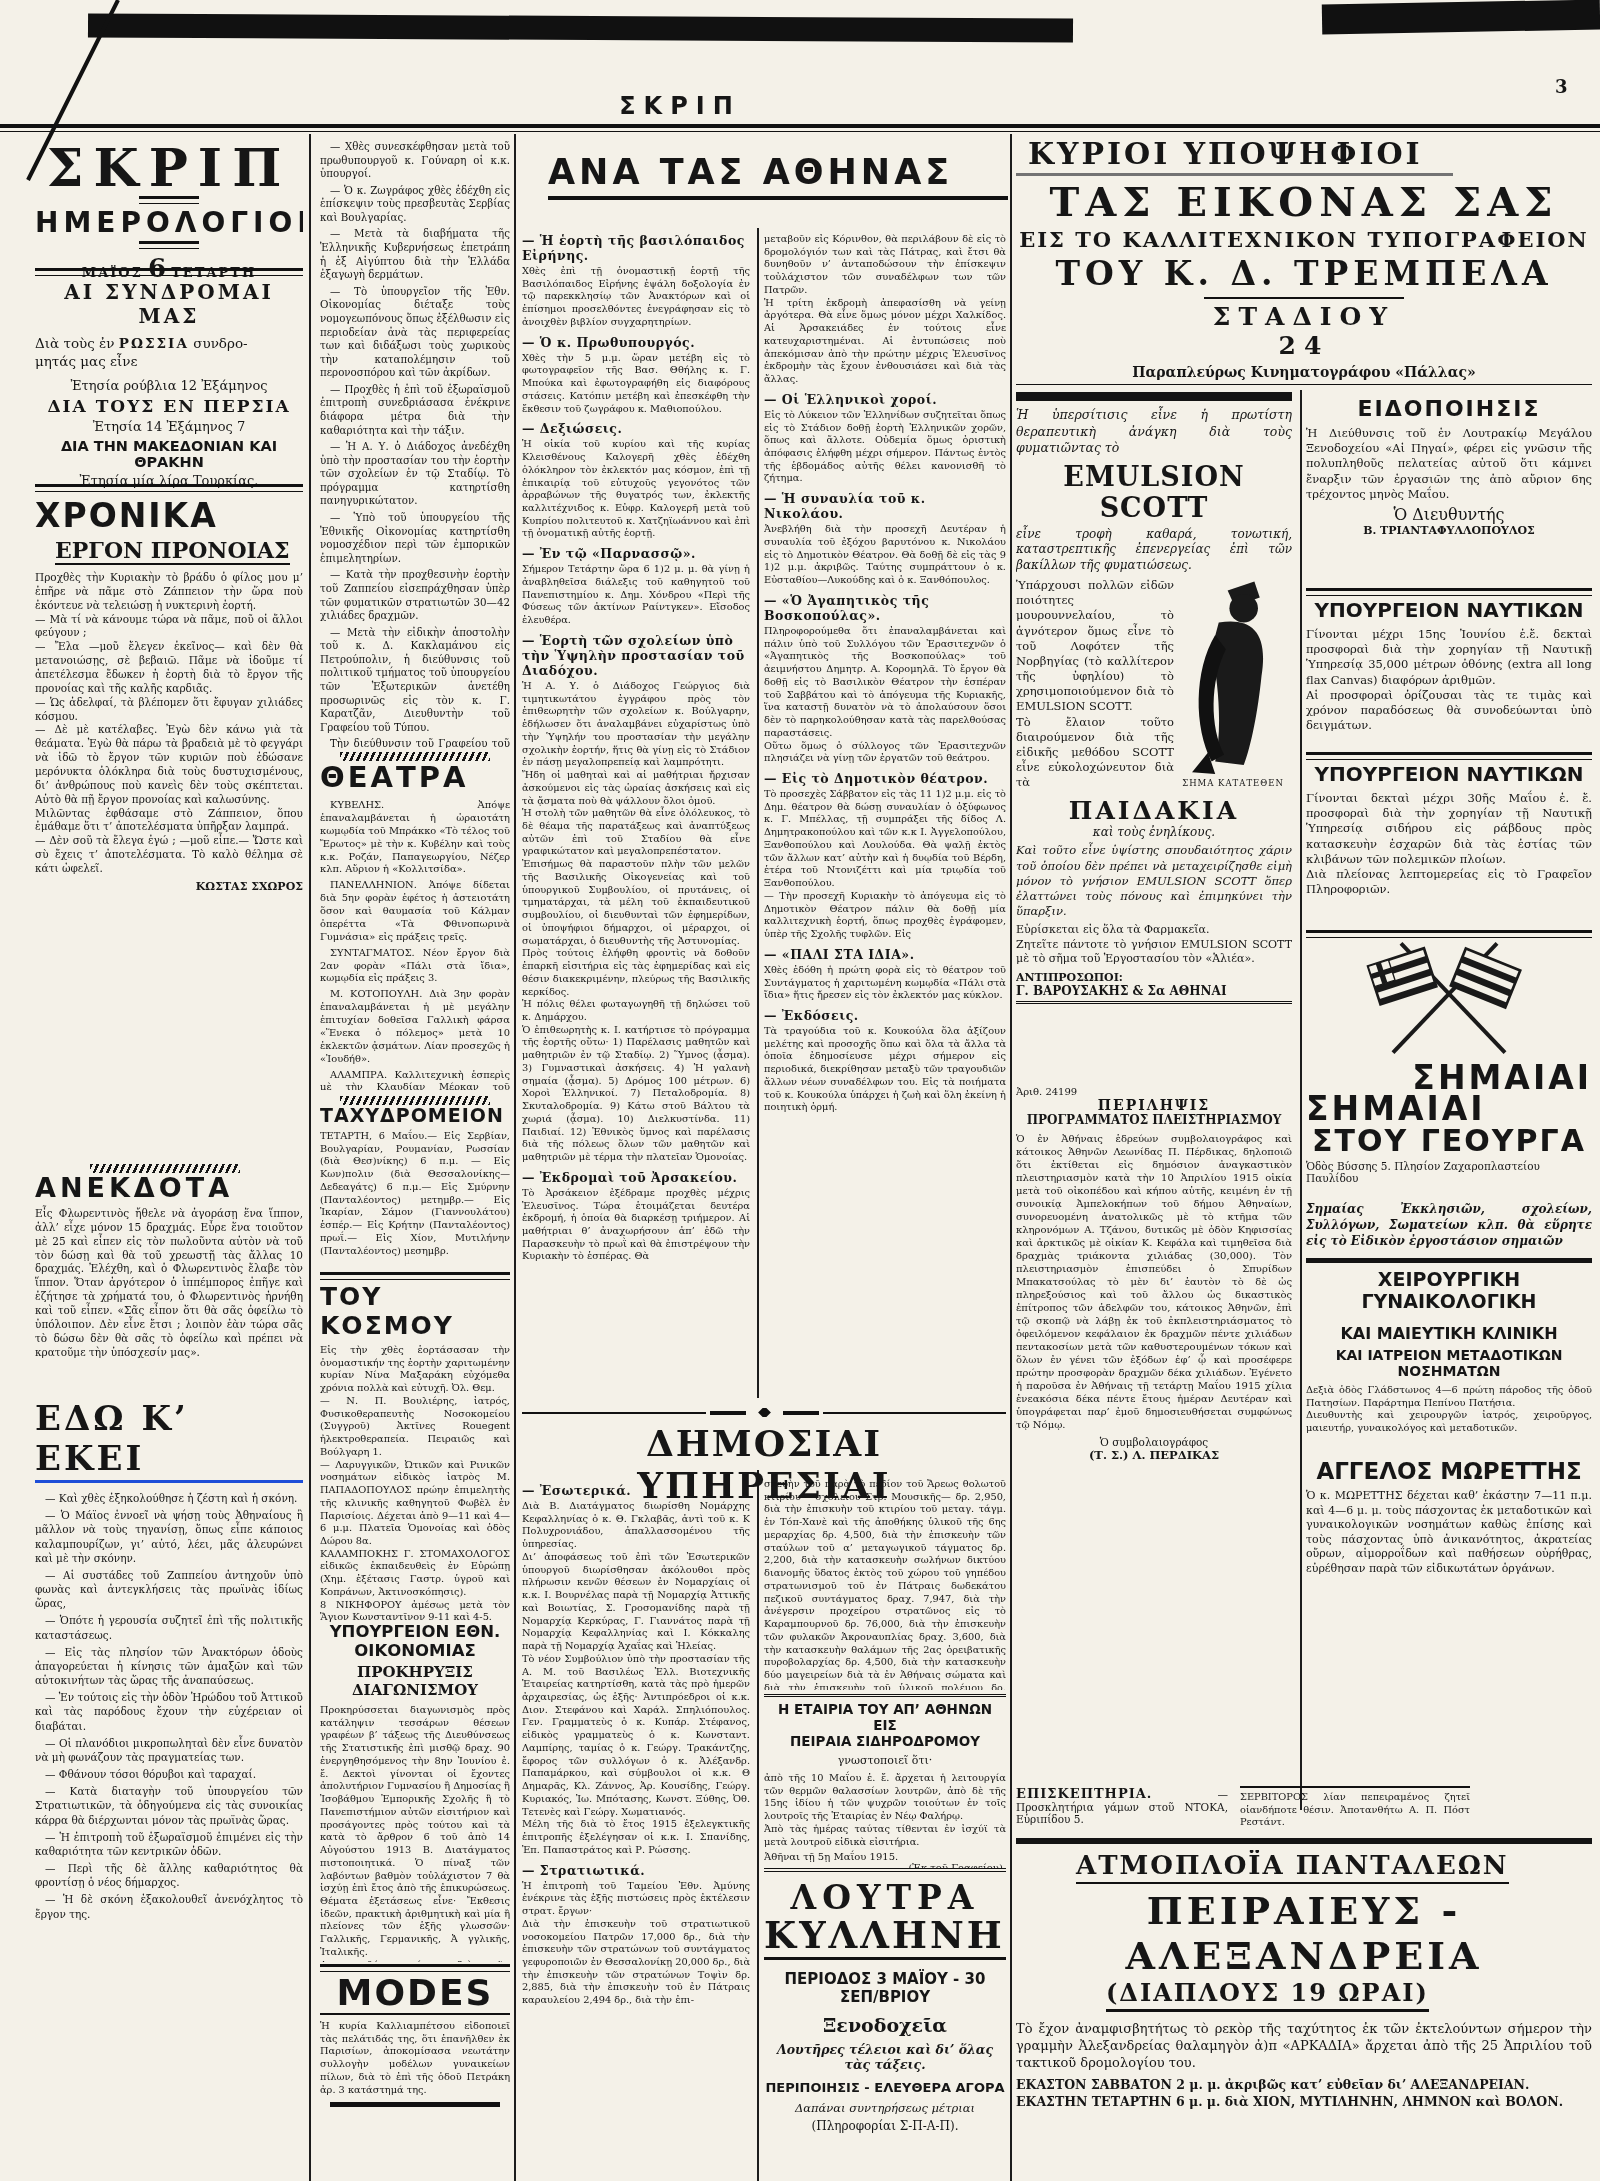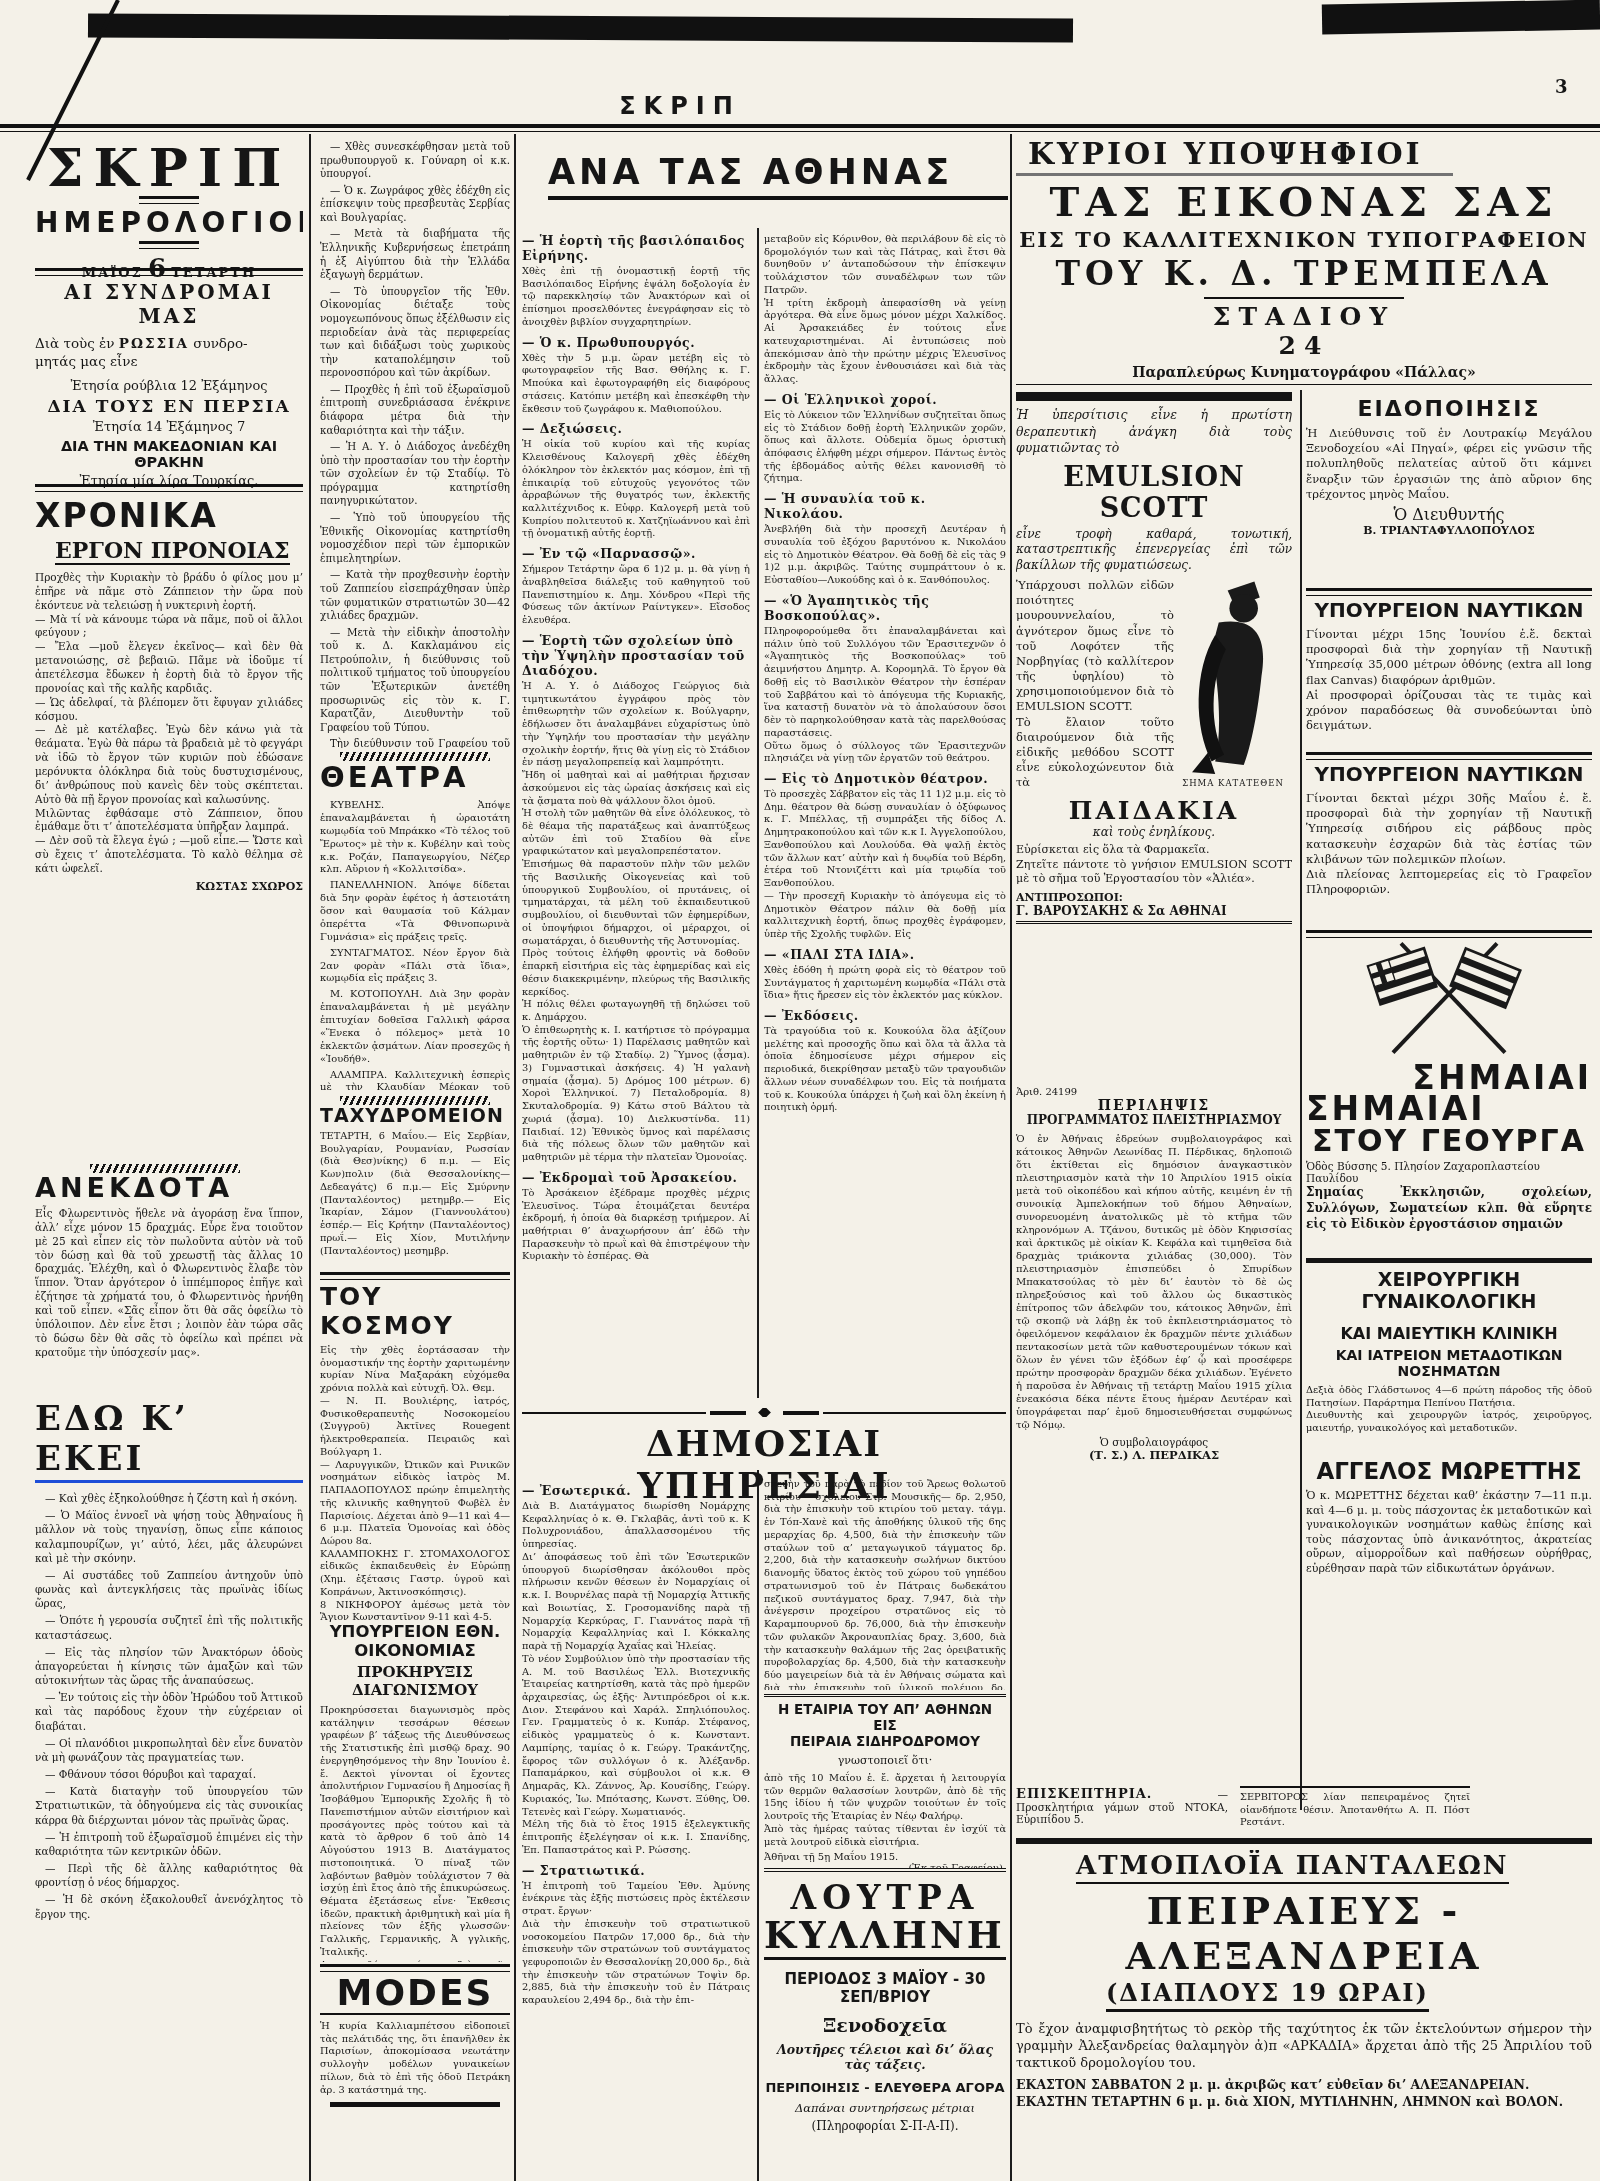--- a/index.html
+++ b/index.html
@@ -305,20 +305,21 @@
           <path d="M16 98 l-9 11 13 1z" fill="#111"></path>
         </svg>
         <div style="font-size:8.5px;letter-spacing:1px;">ΣΗΜΑ ΚΑΤΑΤΕΘΕΝ</div>
       </div>
       <div class="body" style="font-size:11.5px;">Ὑπάρχουσι πολλῶν εἰδῶν ποιότητες μουρουννελαίου, τὸ ἁγνότερον ὅμως εἶνε τὸ τοῦ Λοφότεν τῆς Νορβηγίας (τὸ καλλίτερον τῆς ὑφηλίου) τὸ χρησιμοποιούμενον διὰ τὸ EMULSION SCOTT.
 Τὸ ἔλαιον τοῦτο διαιρούμενον διὰ τῆς εἰδικῆς μεθόδου SCOTT εἶνε εὐκολοχώνευτον διὰ τὰ</div>
     </div>
     <div style="clear:both;"></div>
     <div class="b ctr" style="font-size:25px;letter-spacing:3px;margin-top:6px;">ΠΑΙΔΑΚΙΑ</div>
     <div class="ctr" style="font-size:12px;font-style:italic;">καὶ τοὺς ἐνηλίκους.</div>
+    <div class="body" style="font-size:11.5px;font-style:italic;margin-top:4px;">Καὶ τοῦτο εἶνε ὑψίστης σπουδαιότητος χάριν τοῦ ὁποίου δὲν πρέπει νὰ μεταχειρίζησθε εἰμὴ μόνον τὸ γνήσιον EMULSION SCOTT ὅπερ ἐλαττώνει τοὺς πόνους καὶ ἐπιμηκύνει τὴν ὕπαρξιν.</div>
     <div class="body" style="font-size:11px;margin-top:4px;">Εὑρίσκεται εἰς ὅλα τὰ Φαρμακεῖα.
 Ζητεῖτε πάντοτε τὸ γνήσιον EMULSION SCOTT μὲ τὸ σῆμα τοῦ Ἐργοστασίου τὸν «Ἁλιέα».</div>
     <div class="b" style="font-size:11px;margin-top:4px;">ΑΝΤΙΠΡΟΣΩΠΟΙ:</div>
     <div class="b" style="font-size:12px;border-bottom:3px double #111;padding-bottom:3px;">Γ. ΒΑΡΟΥΣΑΚΗΣ &amp; Σα ΑΘΗΝΑΙ</div>
   </div>
 
   <div class="blk" style="left:1016px;top:1086px;width:276px;height:694px;">
     <div style="font-size:10px;">Ἀριθ. 24199</div>
     <div class="b ctr" style="font-size:14px;letter-spacing:2px;">ΠΕΡΙΛΗΨΙΣ</div>
     <div class="b ctr" style="font-size:12px;margin-bottom:5px;">ΠΡΟΓΡΑΜΜΑΤΟΣ ΠΛΕΙΣΤΗΡΙΑΣΜΟΥ</div>
@@ -371,21 +372,21 @@
           <rect x="66" y="20" width="44" height="5" fill="#1a1a1a"></rect>
           <rect x="66" y="30" width="44" height="5" fill="#1a1a1a"></rect>
           <rect x="66" y="40" width="44" height="4" fill="#1a1a1a"></rect>
         </g>
       </svg>
     </div>
     <div class="b sans" style="font-size:33px;letter-spacing:3px;text-align:right;line-height:.95;">ΣΗΜΑΙΑΙ</div>
     <div class="b sans" style="font-size:33px;letter-spacing:3px;line-height:.95;">ΣΗΜΑΙΑΙ</div>
     <div class="b sans" style="font-size:30px;letter-spacing:2px;text-align:center;line-height:1.05;">ΣΤΟΥ ΓΕΟΥΡΓΑ</div>
     <div style="font-size:10.5px;margin-top:4px;">Ὁδὸς Βύσσης 5. Πλησίον Ζαχαροπλαστείου Παυλίδου</div>
-    <div class="body" style="font-size:12px;font-weight:bold;margin-top:1px;">Σημαίας Ἐκκλησιῶν, σχολείων, Συλλόγων, Σωματείων κλπ. θὰ εὕρητε εἰς τὸ Εἰδικὸν ἐργοστάσιον σημαιῶν</div>
+    <div class="body" style="font-size:12px;font-weight:bold;margin-top:18px;font-style:italic;">Σημαίας Ἐκκλησιῶν, σχολείων, Συλλόγων, Σωματείων κλπ. θὰ εὕρητε εἰς τὸ Εἰδικὸν ἐργοστάσιον σημαιῶν</div>
   </div>
   <div class="blk hbar" style="left:1306px;top:1258px;width:286px;height:5px;"></div>
 
   <div class="blk" style="left:1306px;top:1268px;width:286px;height:188px;">
     <div class="b ctr sans" style="font-size:19px;">ΧΕΙΡΟΥΡΓΙΚΗ ΓΥΝΑΙΚΟΛΟΓΙΚΗ</div>
     <div class="b ctr sans" style="font-size:16px;margin-top:12px;">ΚΑΙ ΜΑΙΕΥΤΙΚΗ ΚΛΙΝΙΚΗ</div>
     <div class="b ctr sans" style="font-size:14px;margin-top:4px;">ΚΑΙ ΙΑΤΡΕΙΟΝ ΜΕΤΑΔΟΤΙΚΩΝ ΝΟΣΗΜΑΤΩΝ</div>
     <div class="body-sm" style="margin-top:5px;">Δεξιὰ ὁδὸς Γλάδστωνος 4—6 πρώτη πάροδος τῆς ὁδοῦ Πατησίων. Παράρτημα Πεπίνου Πατήσια.
 Διευθυντὴς καὶ χειρουργῶν ἰατρός, χειροῦργος, μαιευτήρ, γυναικολόγος καὶ μεταδοτικῶν.</div>
   </div>

